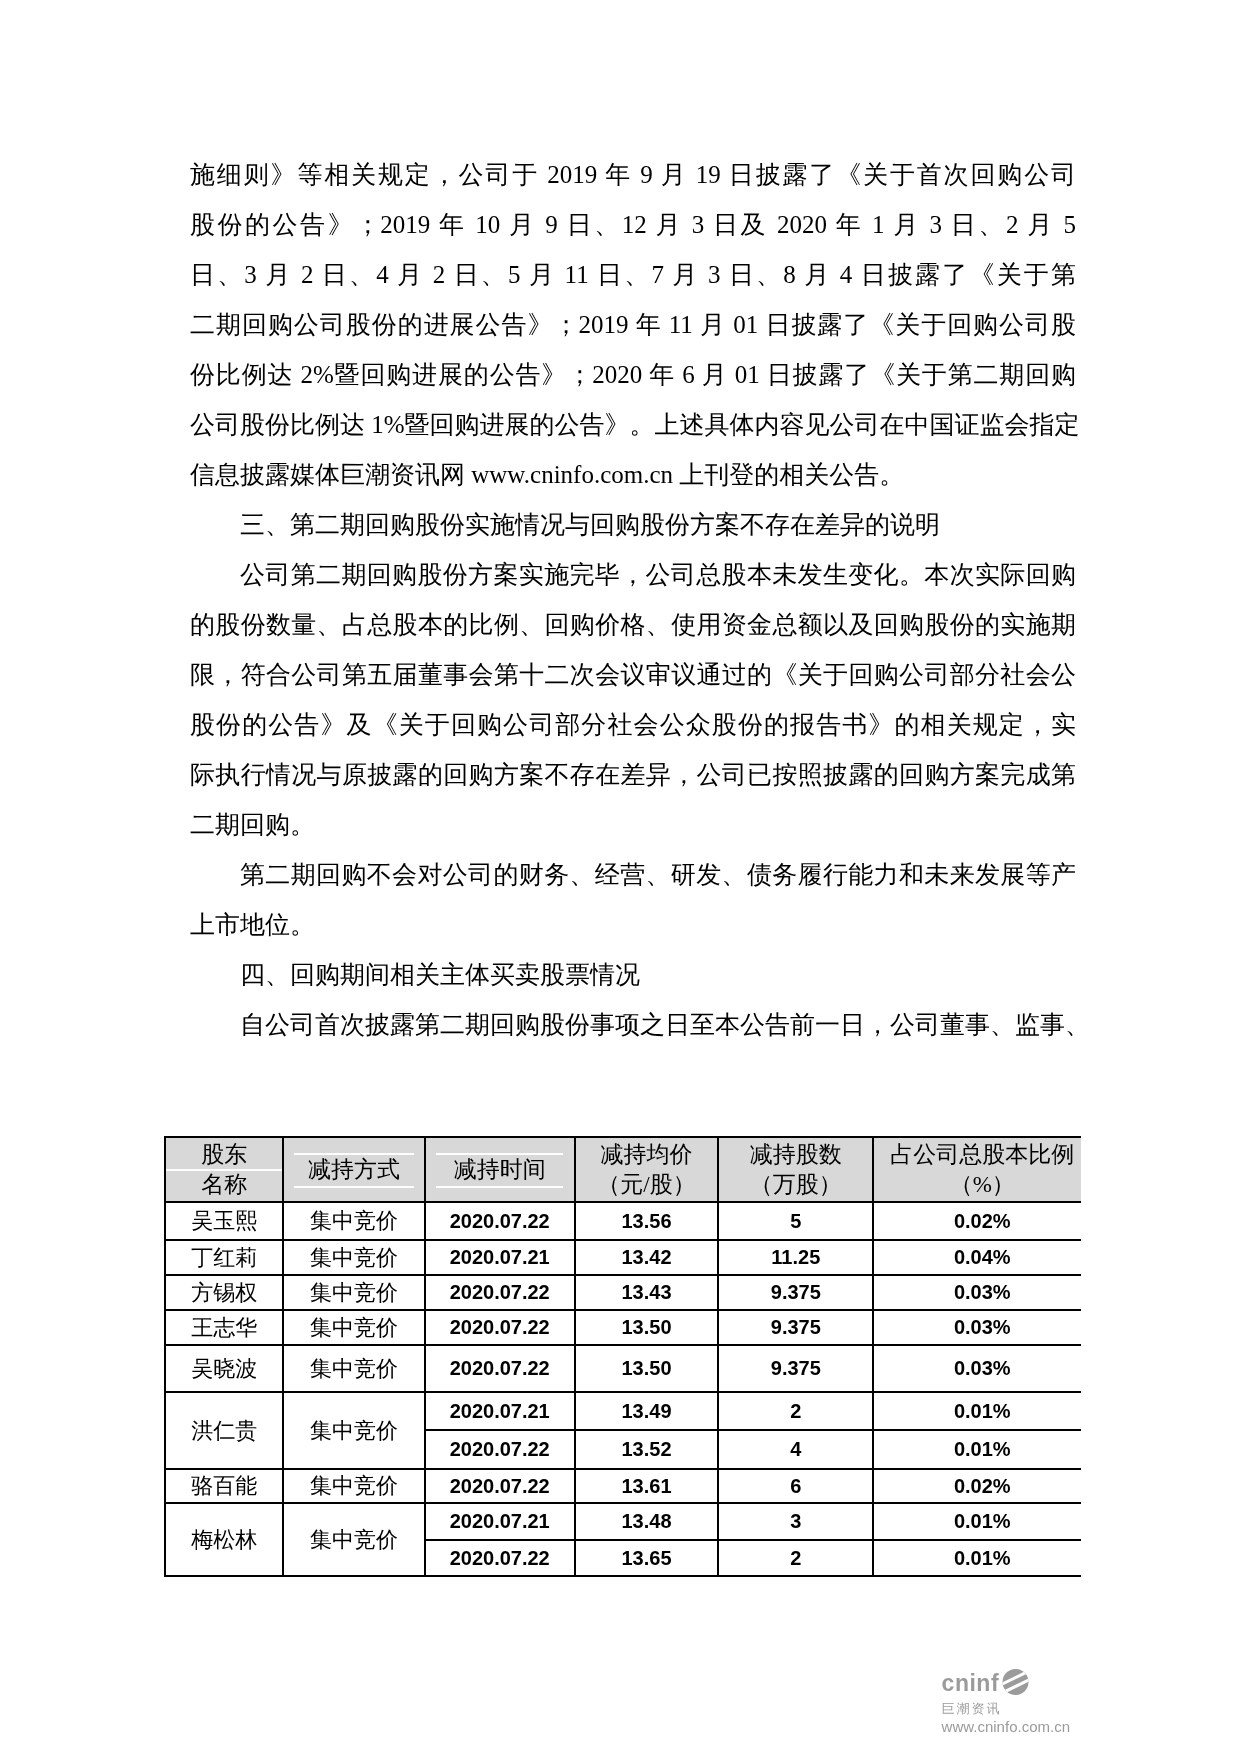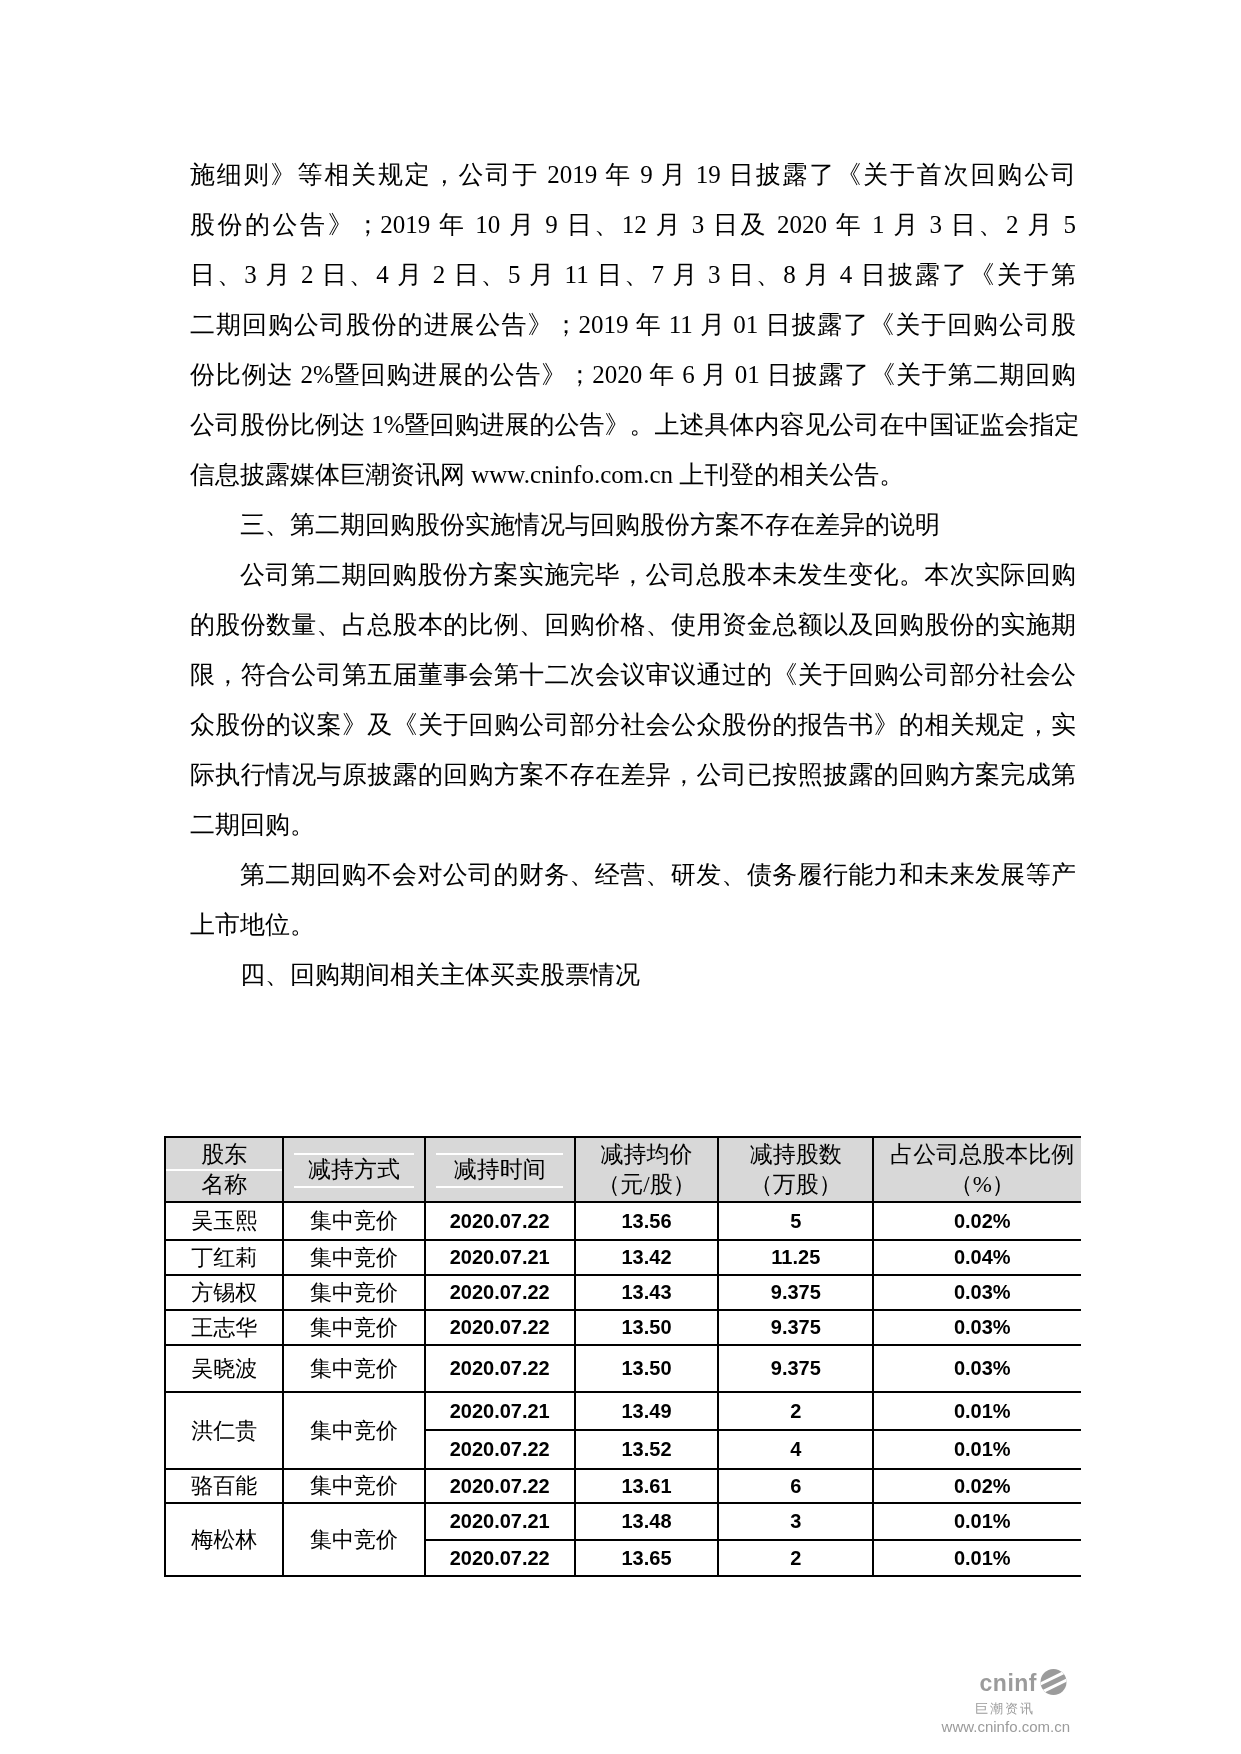--- a/index.html
+++ b/index.html
@@ -62,21 +62,21 @@
   td.c-name{font-size:22px;font-family:"Liberation Serif","DejaVu Serif",serif;}
   td.c-num{
     font-family:"Liberation Sans","DejaVu Sans",sans-serif;
     font-weight:bold;
     font-size:20px;
     letter-spacing:0px;
   }
   
   .logo{
     position:absolute;right:11px;bottom:20px;
-    display:flex;flex-direction:column;align-items:flex-end;
+    display:flex;flex-direction:column;
     color:#9b9b9b;
     font-family:"Liberation Sans","DejaVu Sans",sans-serif;
     line-height:1;
   }
   .logo-row1{display:flex;align-items:center;gap:2px;margin-right:2px;}
   .brand{font-size:23px;font-weight:bold;letter-spacing:0.5px;}
   .logo-cn{font-size:13px;letter-spacing:2px;margin-right:35px;margin-top:3px;}
   .logo-url{font-size:15px;margin-top:4px;}
 </style>
 </head>
@@ -94,32 +94,33 @@
         <div class="line">公司股份比例达 1%暨回购进展的公告》。上述具体内容见公司在中国证监会指定</div>
         <div class="line last">信息披露媒体巨潮资讯网 www.cninfo.com.cn 上刊登的相关公告。</div>
       </div>
       <div class="para">
         <div class="line last indent">三、第二期回购股份实施情况与回购股份方案不存在差异的说明</div>
       </div>
       <div class="para">
         <div class="line indent">公司第二期回购股份方案实施完毕，公司总股本未发生变化。本次实际回购</div>
         <div class="line">的股份数量、占总股本的比例、回购价格、使用资金总额以及回购股份的实施期</div>
         <div class="line">限，符合公司第五届董事会第十二次会议审议通过的《关于回购公司部分社会公</div>
-        <div class="line">众股份的议案》及《关于回购公司部分社会公众股份的报告书》的相关规定，实</div>
+        <div class="line">股份的公告》及《关于回购公司部分社会公众股份的报告书》的相关规定，实</div>
         <div class="line">际执行情况与原披露的回购方案不存在差异，公司已按照披露的回购方案完成第</div>
         <div class="line last">二期回购。</div>
       </div>
       <div class="para">
         <div class="line indent">第二期回购不会对公司的财务、经营、研发、债务履行能力和未来发展等产</div>
         <div class="line last">上市地位。</div>
       </div>
       <div class="para">
         <div class="line last indent">四、回购期间相关主体买卖股票情况</div>
       </div>
       <div class="para">
+        <div class="line indent">自公司首次披露第二期回购股份事项之日至本公告前一日，公司董事、监事、</div>
       </div>
     </div>
 
   <table class="tbl" id="holdings-table">
       <colgroup>
         <col style="width: 118px;">
         <col style="width: 141px;">
         <col style="width: 150px;">
         <col style="width: 143px;">
         <col style="width: 155px;">

